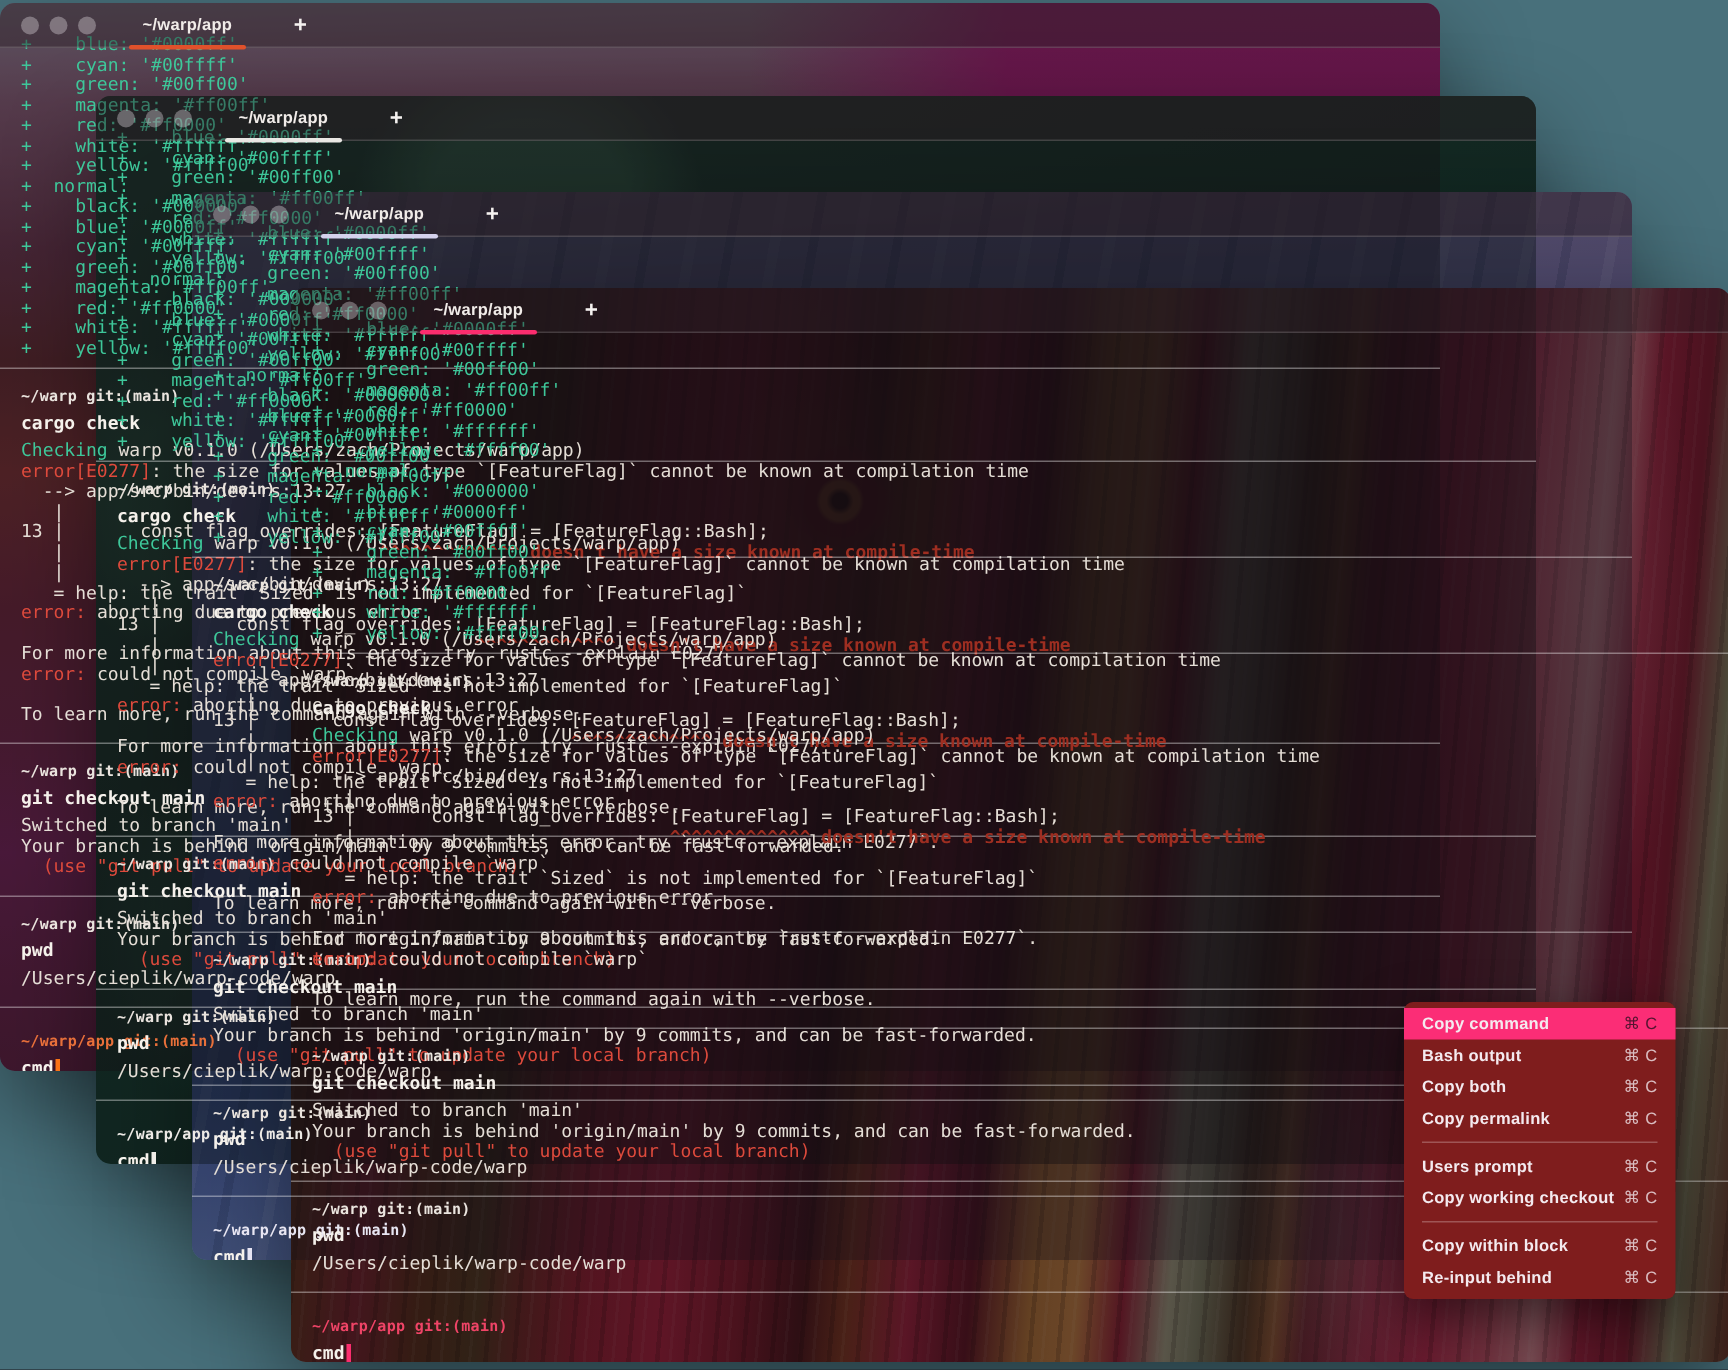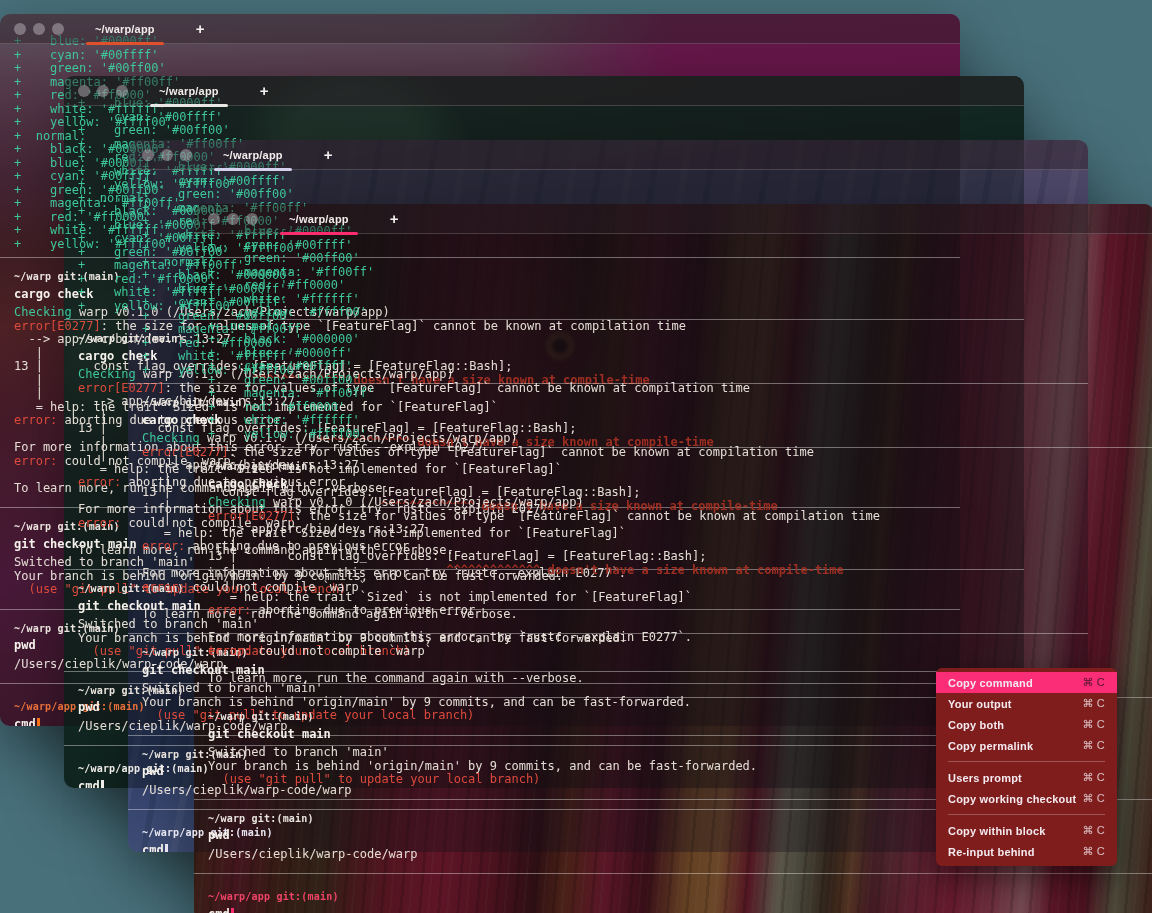--- a/index.html
+++ b/index.html
@@ -7,21 +7,20 @@
     width:1152px;height:913px;overflow:hidden;position:relative;
     background:#48707b;
     font-family:"Liberation Sans",sans-serif;
   }
   .desktop{position:absolute;inset:0;}
 
   
   .window{
     position:absolute;width:960px;height:712px;border-radius:10px;overflow:hidden;
     box-shadow:0 24px 60px rgba(0,0,0,.45);
-    margin-top:12px;
   }
   .w1{left:0;top:2px;
     background:
       linear-gradient(90deg, rgba(139,134,148,0) 0 52%, rgba(148,18,104,.85) 70% 100%) no-repeat 0 0/100% 70px,
       linear-gradient(178deg,#868293 0%,#77576d 9%,#5c3347 22%,#54282c 32%,#6b2e2f 42%,#5e2436 54%,#5e2240 66%,#642150 76%,#571f41 88%,#4e1c37 100%);
   }
   .w2{left:64px;top:64px;
     background:
       radial-gradient(circle at 30% 12%, rgba(110,190,140,.30) 0 70px, rgba(110,190,140,0) 120px),
       radial-gradient(circle at 8% 38%, rgba(70,140,105,.25) 0 60px, rgba(70,140,105,0) 110px),
@@ -174,21 +173,21 @@
         <span class="plus">+</span>
       </div>
       <div class="content"><div class="block diff"><div class="out-line">+    blue: '#0000ff'</div><div class="out-line">+    cyan: '#00ffff'</div><div class="out-line">+    green: '#00ff00'</div><div class="out-line">+    magenta: '#ff00ff'</div><div class="out-line">+    red: '#ff0000'</div><div class="out-line">+    white: '#ffffff'</div><div class="out-line">+    yellow: '#ffff00'</div><div class="out-line">+  normal:</div><div class="out-line">+    black: '#000000'</div><div class="out-line">+    blue: '#0000ff'</div><div class="out-line">+    cyan: '#00ffff'</div><div class="out-line">+    green: '#00ff00'</div><div class="out-line">+    magenta: '#ff00ff'</div><div class="out-line">+    red: '#ff0000'</div><div class="out-line">+    white: '#ffffff'</div><div class="out-line">+    yellow: '#ffff00'</div></div><div class="divider"></div><div class="block command"><div class="prompt">~/warp git:(main)</div><div class="cmd">cargo check</div><div class="out-line"><span class="c-green">Checking</span><span class="c-fg"> warp v0.1.0 (/Users/zach/Projects/warp/app)</span></div><div class="out-line"><span class="c-red">error[E0277]</span><span class="c-fg">: the size for values of type `[FeatureFlag]` cannot be known at compilation time</span></div><div class="out-line"><span class="c-fg">  --&gt; app/src/bin/dev.rs:13:27</span></div><div class="out-line"><span class="c-fg">   |</span></div><div class="out-line"><span class="c-fg">13 |       const flag_overrides: [FeatureFlag] = [FeatureFlag::Bash];</span></div><div class="out-line"><span class="c-fg">   |</span><span class="c-darkred">                             ^^^^^^^^^^^^^ doesn't have a size known at compile-time</span></div><div class="out-line"><span class="c-fg">   |</span></div><div class="out-line"><span class="c-fg">   = help: the trait `Sized` is not implemented for `[FeatureFlag]`</span></div><div class="out-line"><span class="c-red">error:</span><span class="c-fg"> aborting due to previous error</span></div><div class="out-line">&nbsp;</div><div class="out-line"><span class="c-fg">For more information about this error, try `rustc --explain E0277`.</span></div><div class="out-line"><span class="c-red">error:</span><span class="c-fg"> could not compile `warp`</span></div><div class="out-line">&nbsp;</div><div class="out-line"><span class="c-fg">To learn more, run the command again with --verbose.</span></div></div><div class="divider"></div><div class="block command"><div class="prompt">~/warp git:(main)</div><div class="cmd">git checkout main</div><div class="out-line"><span class="c-fg">Switched to branch 'main'</span></div><div class="out-line"><span class="c-fg">Your branch is behind 'origin/main' by 9 commits, and can be fast-forwarded.</span></div><div class="out-line"><span class="c-red">  (use "git pull" to update your local branch)</span></div></div><div class="divider"></div><div class="block command"><div class="prompt">~/warp git:(main)</div><div class="cmd">pwd</div><div class="out-line"><span class="c-fg">/Users/cieplik/warp-code/warp</span></div></div><div class="divider"></div><div class="block input"><div class="prompt">~/warp/app git:(main)</div><div class="cmd">cmd<span class="cursor"></span></div></div></div>
     </div>
     <div class="context-menu" style="--hl: #fb2d76;">
       <div class="menu-item hl">
         <span>Copy command</span>
         <span class="shortcut">⌘ C</span>
       </div>
       <div class="menu-item">
-        <span>Your output</span>
+        <span>Bash output</span>
         <span class="shortcut">⌘ C</span>
       </div>
       <div class="menu-item">
         <span>Copy both</span>
         <span class="shortcut">⌘ C</span>
       </div>
       <div class="menu-item">
         <span>Copy permalink</span>
         <span class="shortcut">⌘ C</span>
       </div>

